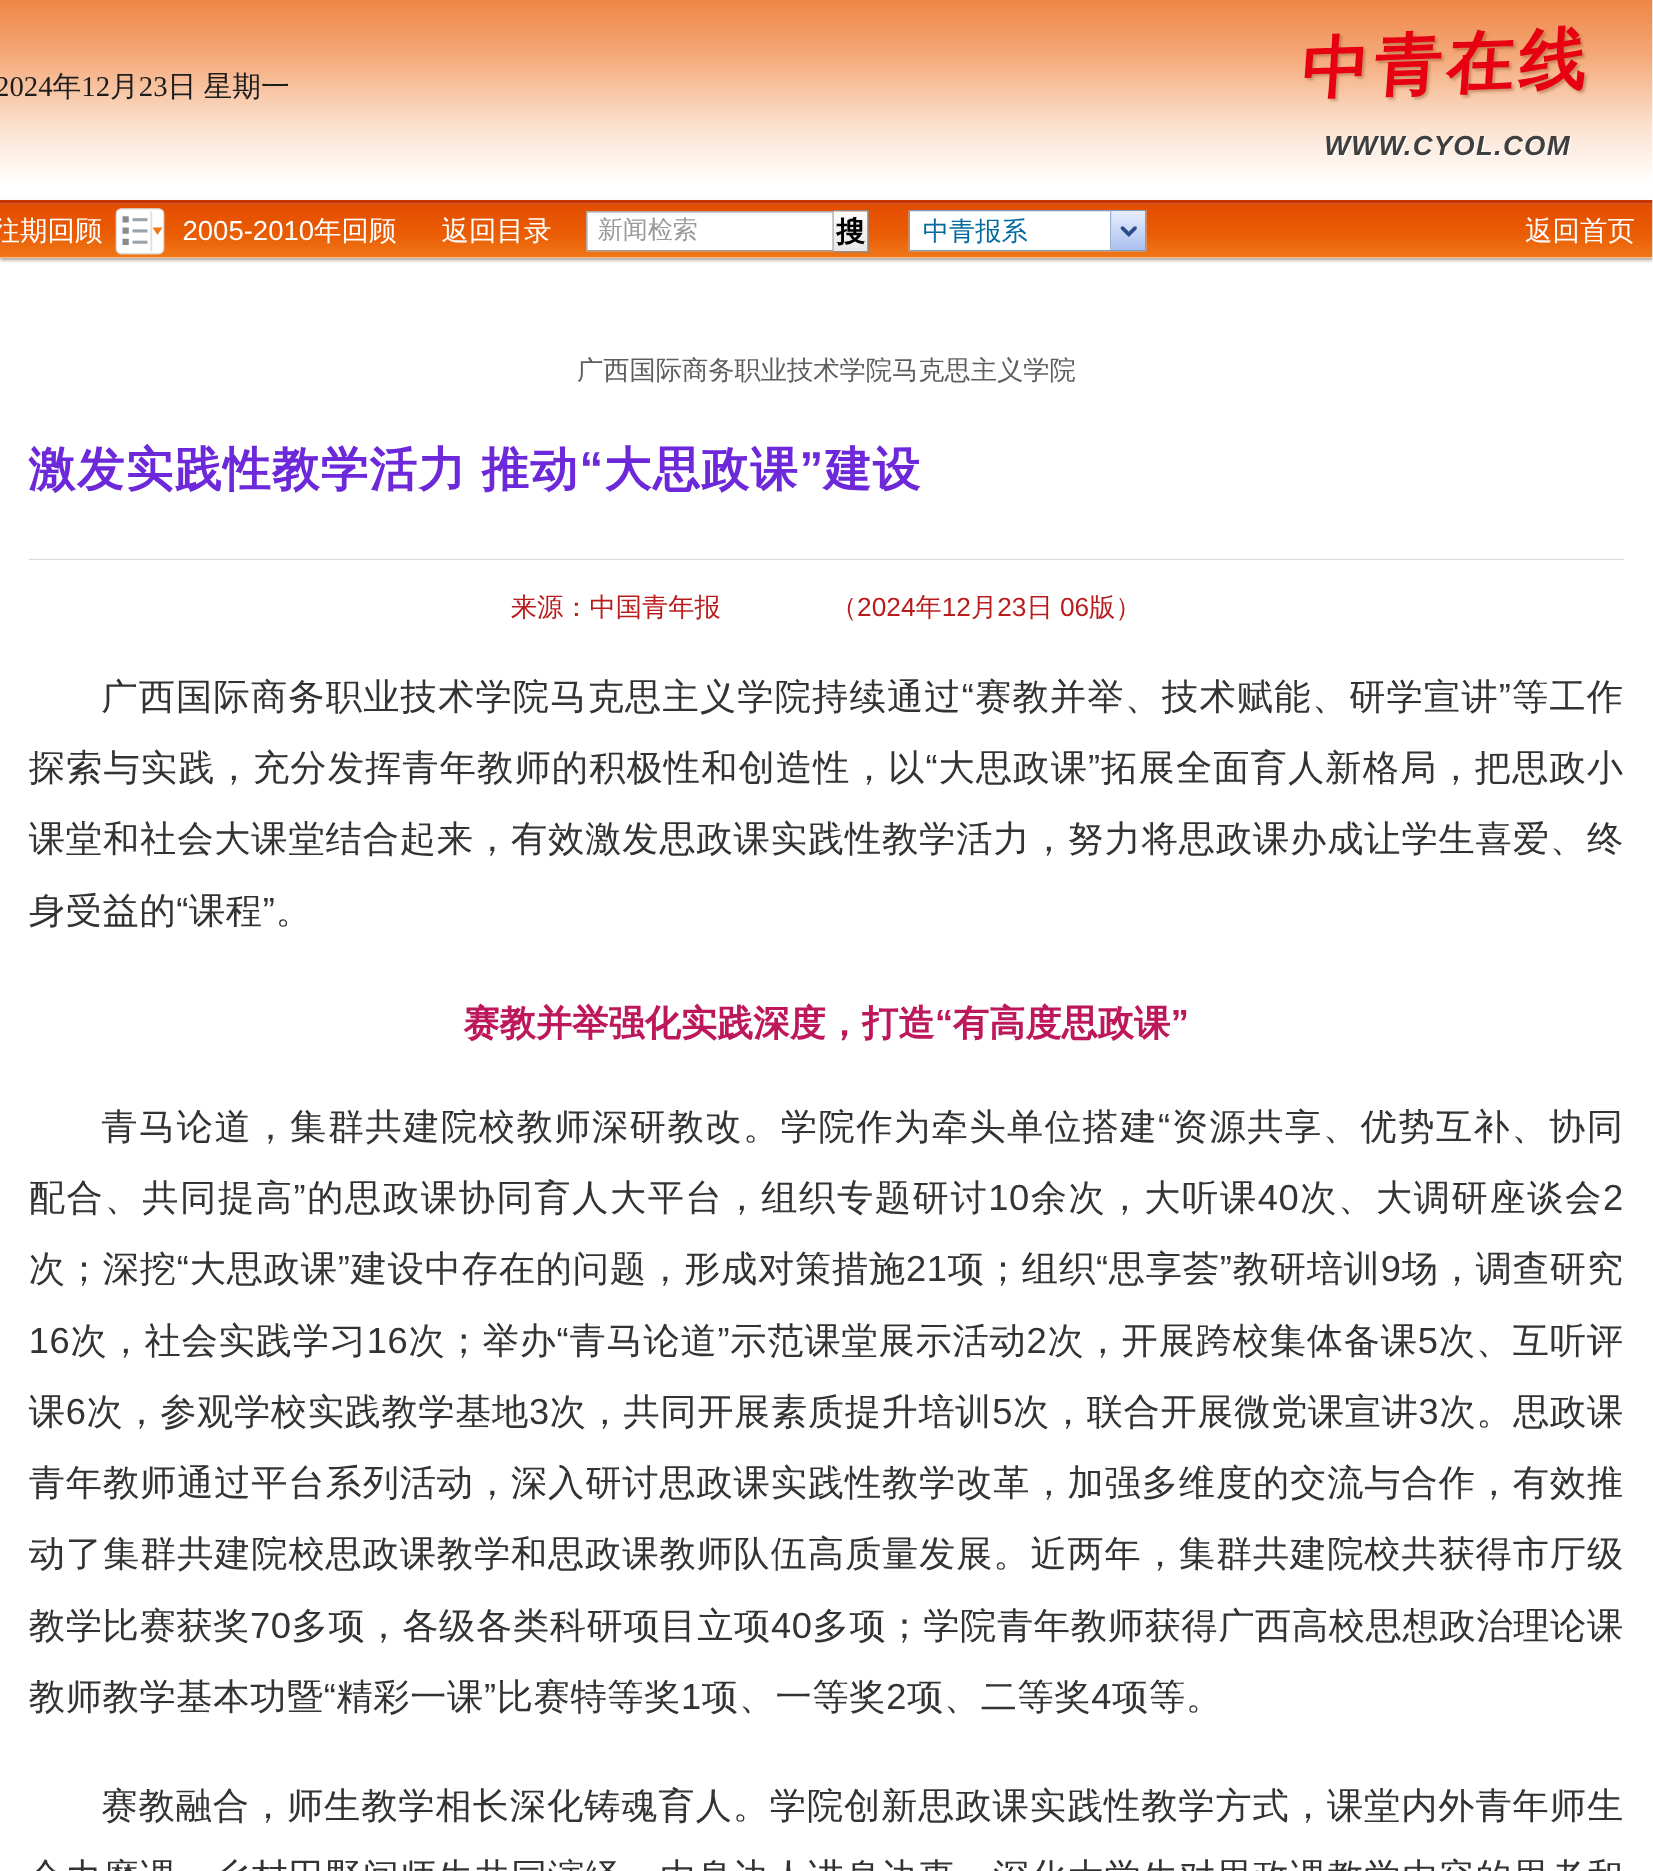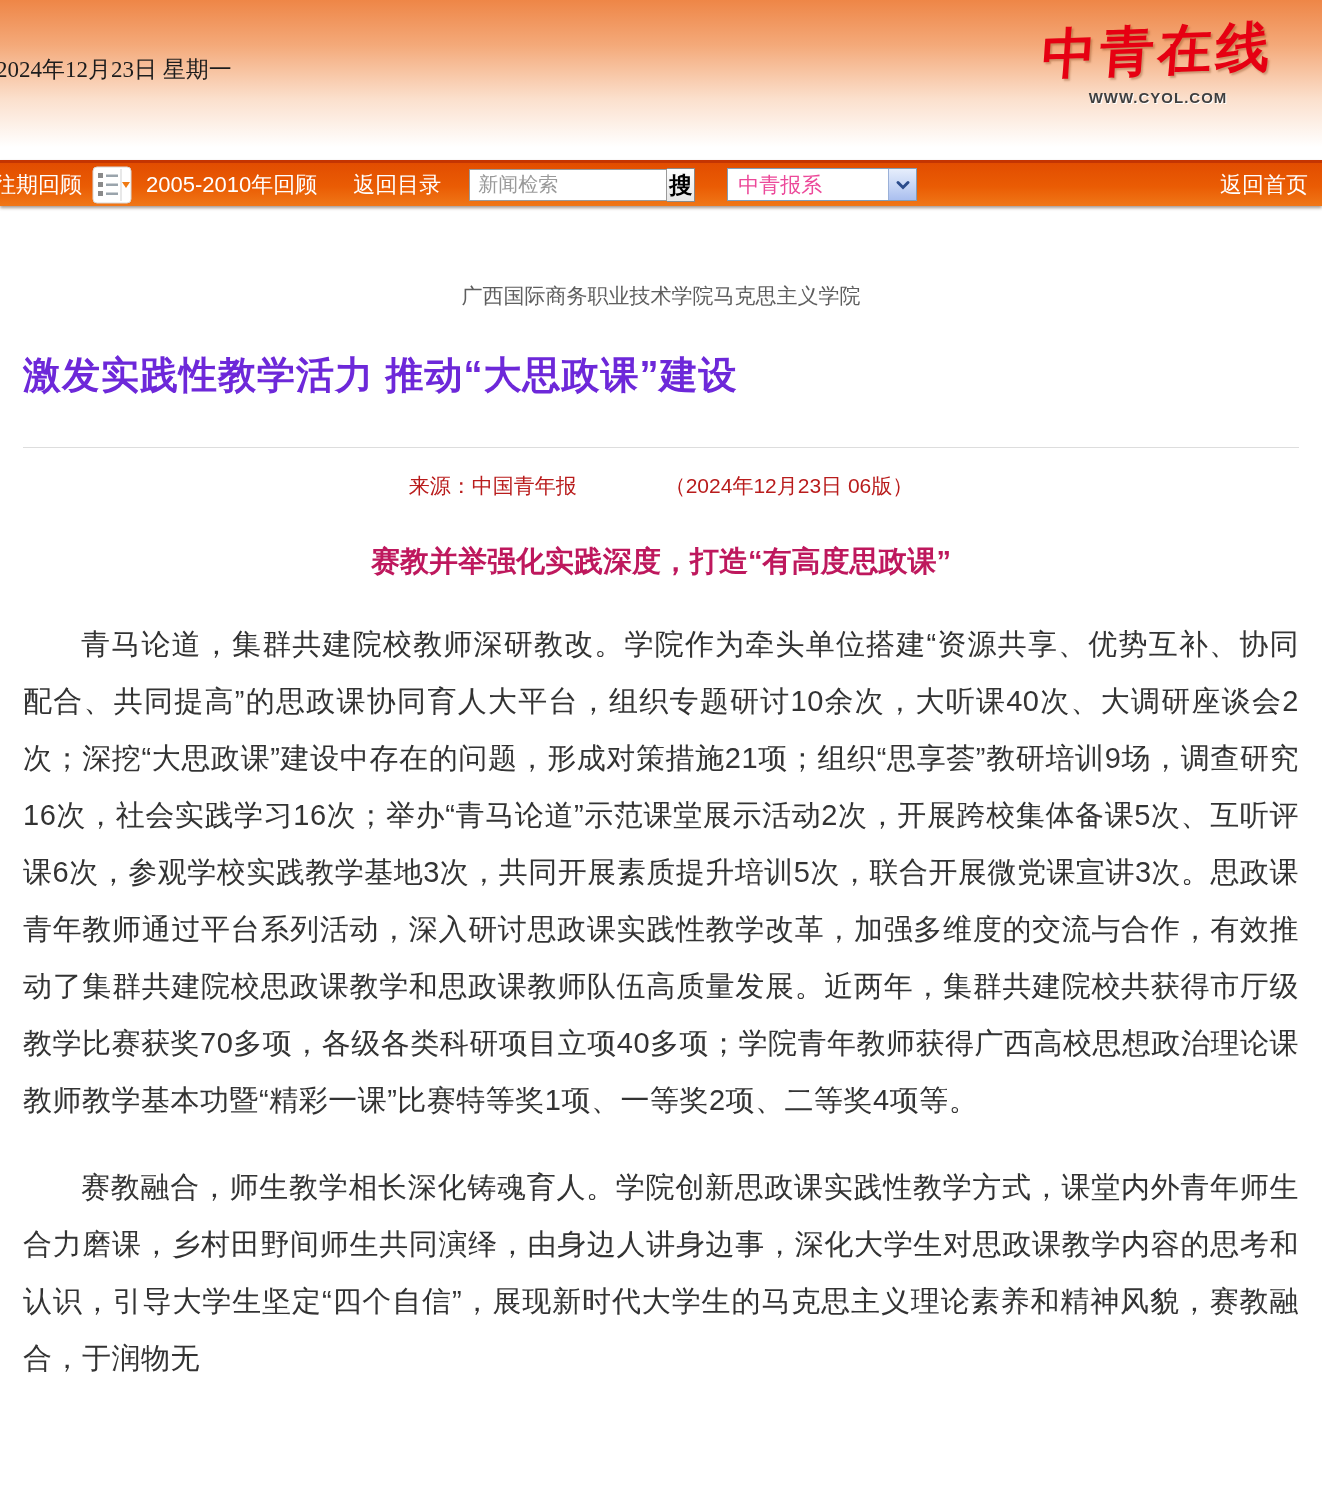--- a/index.html
+++ b/index.html
@@ -8,41 +8,41 @@
 
   
   .top-header { position:relative; width:100%; height:160px;
     background:linear-gradient(180deg,#ee8647 0%, #f4a979 28%, #fbe0cd 62%, #ffffff 92%); }
   .date-line { position:absolute; left:-4px; top:54px; font-family:"Liberation Serif", serif;
     font-size:23px; color:#1d1d1d; white-space:nowrap; }
   .logo-box { position:absolute; right:48px; top:14px; text-align:center; }
   .logo-cn { font-family:"DejaVu Serif", serif; font-weight:bold; color:#e60012;
     font-size:54px; line-height:72px; letter-spacing:4px; transform:rotate(-2deg) skewX(-6deg);
     text-shadow:2px 2px 2px rgba(120,60,20,.35); white-space:nowrap; }
-  .logo-url { font-size:15px; font-weight:bold; color:#3f3f3f; letter-spacing:1px;
-    text-shadow:1px 1px 0 #fff; margin-top:3px; }
+  .logo-url { font-size:22px; font-weight:bold; color:#3f3f3f; letter-spacing:1px;
+    text-shadow:1px 1px 0 #fff; margin-top:18px;font-style:italic; }
 
   
   .navbar { position:relative; width:100%; height:46px;
     border-top:3px solid #c43502;
     background:linear-gradient(180deg,#e24d00 0%, #ea5c04 55%, #f07717 100%);
     box-shadow:0 2px 3px rgba(60,30,10,.45);
     display:flex; align-items:center; color:#fff; font-size:22px; }
   .nav-item { color:#fff; text-decoration:none; white-space:nowrap; cursor:pointer; }
   .nav-item.first { margin-left:-6px; }
   .nav-icon { width:40px; height:38px; margin:0 14px 0 10px; display:block; cursor:pointer; } .nav-gap2 { width:36px; } .nav-gap3 { width:28px; }
   .search-input { width:198px; height:32px; border:1px solid #9a9a9a; background:#fff;
     font-size:20px; color:#333; padding:0 8px; outline:none; }
   .search-input::placeholder { color:#9a9a9a; }
   .search-btn { width:28px; height:34px; background:linear-gradient(#fdfdfd,#e8e8e8);
     border:1px solid #8a8a8a; border-left:none; color:#000; font-size:23px; font-weight:bold;
     line-height:32px; text-align:center; cursor:pointer; }
   .select-box { margin-left:32px; width:190px; height:33px; background:#fff;
     border:1px solid #7f9db9; display:flex; align-items:center; cursor:pointer; }
-  .select-text { flex:1; color:#ec4899; font-size:21px; padding-left:10px; white-space:nowrap; }
+  .select-text { flex:1; color:#0369a1; font-size:21px; padding-left:10px; white-space:nowrap; }
   .select-arrow { width:28px; height:31px; border-left:1px solid #9ab0d8;
     background:linear-gradient(180deg,#e6eefc 0%, #c3d3f5 60%, #aabfef 100%);
     display:flex; align-items:center; justify-content:center; }
   .home-link { margin-left:auto; margin-right:14px; }
 
   
   .content { padding:0 23px; }
   .inst-line { text-align:center; margin-top:76px; font-size:21px; color:#5e5e5e; }
   .main-title { text-align:left; margin-top:40px; font-size:38px; font-weight:bold;
     color:#6d28d9; letter-spacing:1px; }
@@ -98,17 +98,18 @@
 
 <div class="content">
   <div class="inst-line">广西国际商务职业技术学院马克思主义学院</div>
   <h1 class="main-title">激发实践性教学活力 推动“大思政课”建设</h1>
   <hr class="title-rule">
   <div class="source-line">
     <span>来源：中国青年报</span><span class="sp"></span><span>（2024年12月23日  06版）</span>
   </div>
 
   <div class="article-body">
+    <p class="para">广西国际商务职业技术学院马克思主义学院持续通过“赛教并举、技术赋能、研学宣讲”等工作探索与实践，充分发挥青年教师的积极性和创造性，以“大思政课”拓展全面育人新格局，把思政小课堂和社会大课堂结合起来，有效激发思政课实践性教学活力，努力将思政课办成让学生喜爱、终身受益的“课程”。</p>
     <div class="sub-head">赛教并举强化实践深度，打造“有高度思政课”</div>
     <p class="para">青马论道，集群共建院校教师深研教改。学院作为牵头单位搭建“资源共享、优势互补、协同配合、共同提高”的思政课协同育人大平台，组织专题研讨10余次，大听课40次、大调研座谈会2次；深挖“大思政课”建设中存在的问题，形成对策措施21项；组织“思享荟”教研培训9场，调查研究16次，社会实践学习16次；举办“青马论道”示范课堂展示活动2次，开展跨校集体备课5次、互听评课6次，参观学校实践教学基地3次，共同开展素质提升培训5次，联合开展微党课宣讲3次。思政课青年教师通过平台系列活动，深入研讨思政课实践性教学改革，加强多维度的交流与合作，有效推动了集群共建院校思政课教学和思政课教师队伍高质量发展。近两年，集群共建院校共获得市厅级教学比赛获奖70多项，各级各类科研项目立项40多项；学院青年教师获得广西高校思想政治理论课教师教学基本功暨“精彩一课”比赛特等奖1项、一等奖2项、二等奖4项等。</p>
     <p class="para">赛教融合，师生教学相长深化铸魂育人。学院创新思政课实践性教学方式，课堂内外青年师生合力磨课，乡村田野间师生共同演绎，由身边人讲身边事，深化大学生对思政课教学内容的思考和认识，引导大学生坚定“四个自信”，展现新时代大学生的马克思主义理论素养和精神风貌，赛教融合，于润物无</p>
   </div>
 </div>
 
 </body></html>

